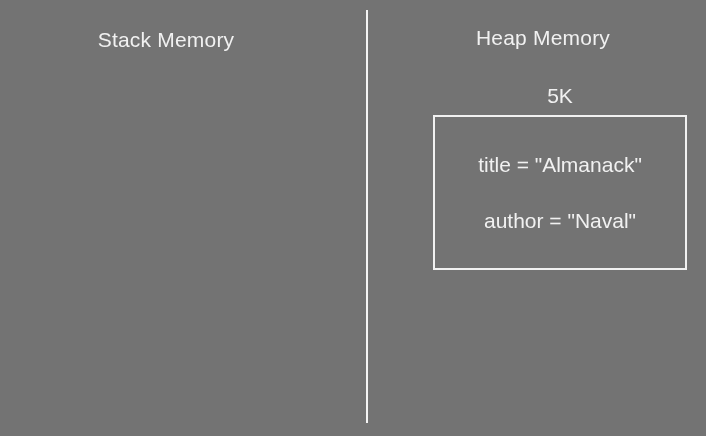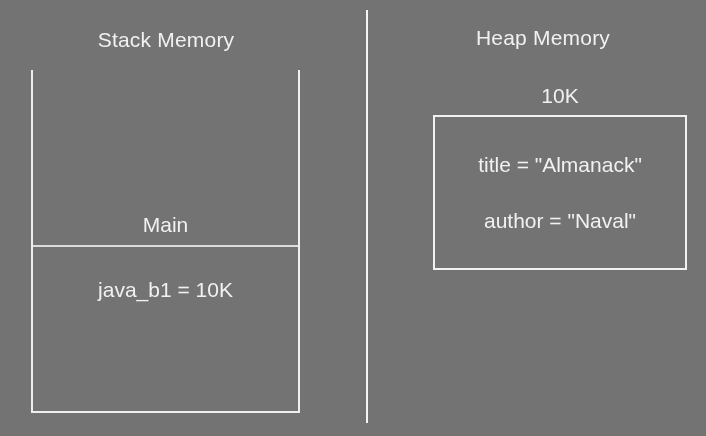--- a/index.html
+++ b/index.html
@@ -107,30 +107,25 @@
     white-space: nowrap;
   }
 </style>
 </head>
 <body>
 
 <div class="canvas">
 
   <div class="title stack-title">Stack Memory</div>
 
-  <div class="stack-box">
-    <div class="stack-frame-label">Main</div>
-    <div class="stack-frame-divider"></div>
-    <div class="stack-entry">java_b1 = 10K</div>
-  </div>
 
   <div class="panel-divider"></div>
 
   <div class="title heap-title">Heap Memory</div>
 
-  <div class="heap-address">10K</div>
+  <div class="heap-address">5K</div>
 
   <div class="heap-box">
     <div class="heap-field">title = "Almanack"</div>
     <div class="heap-field">author = "Naval"</div>
   </div>
 
 </div>
 
 </body></html>

